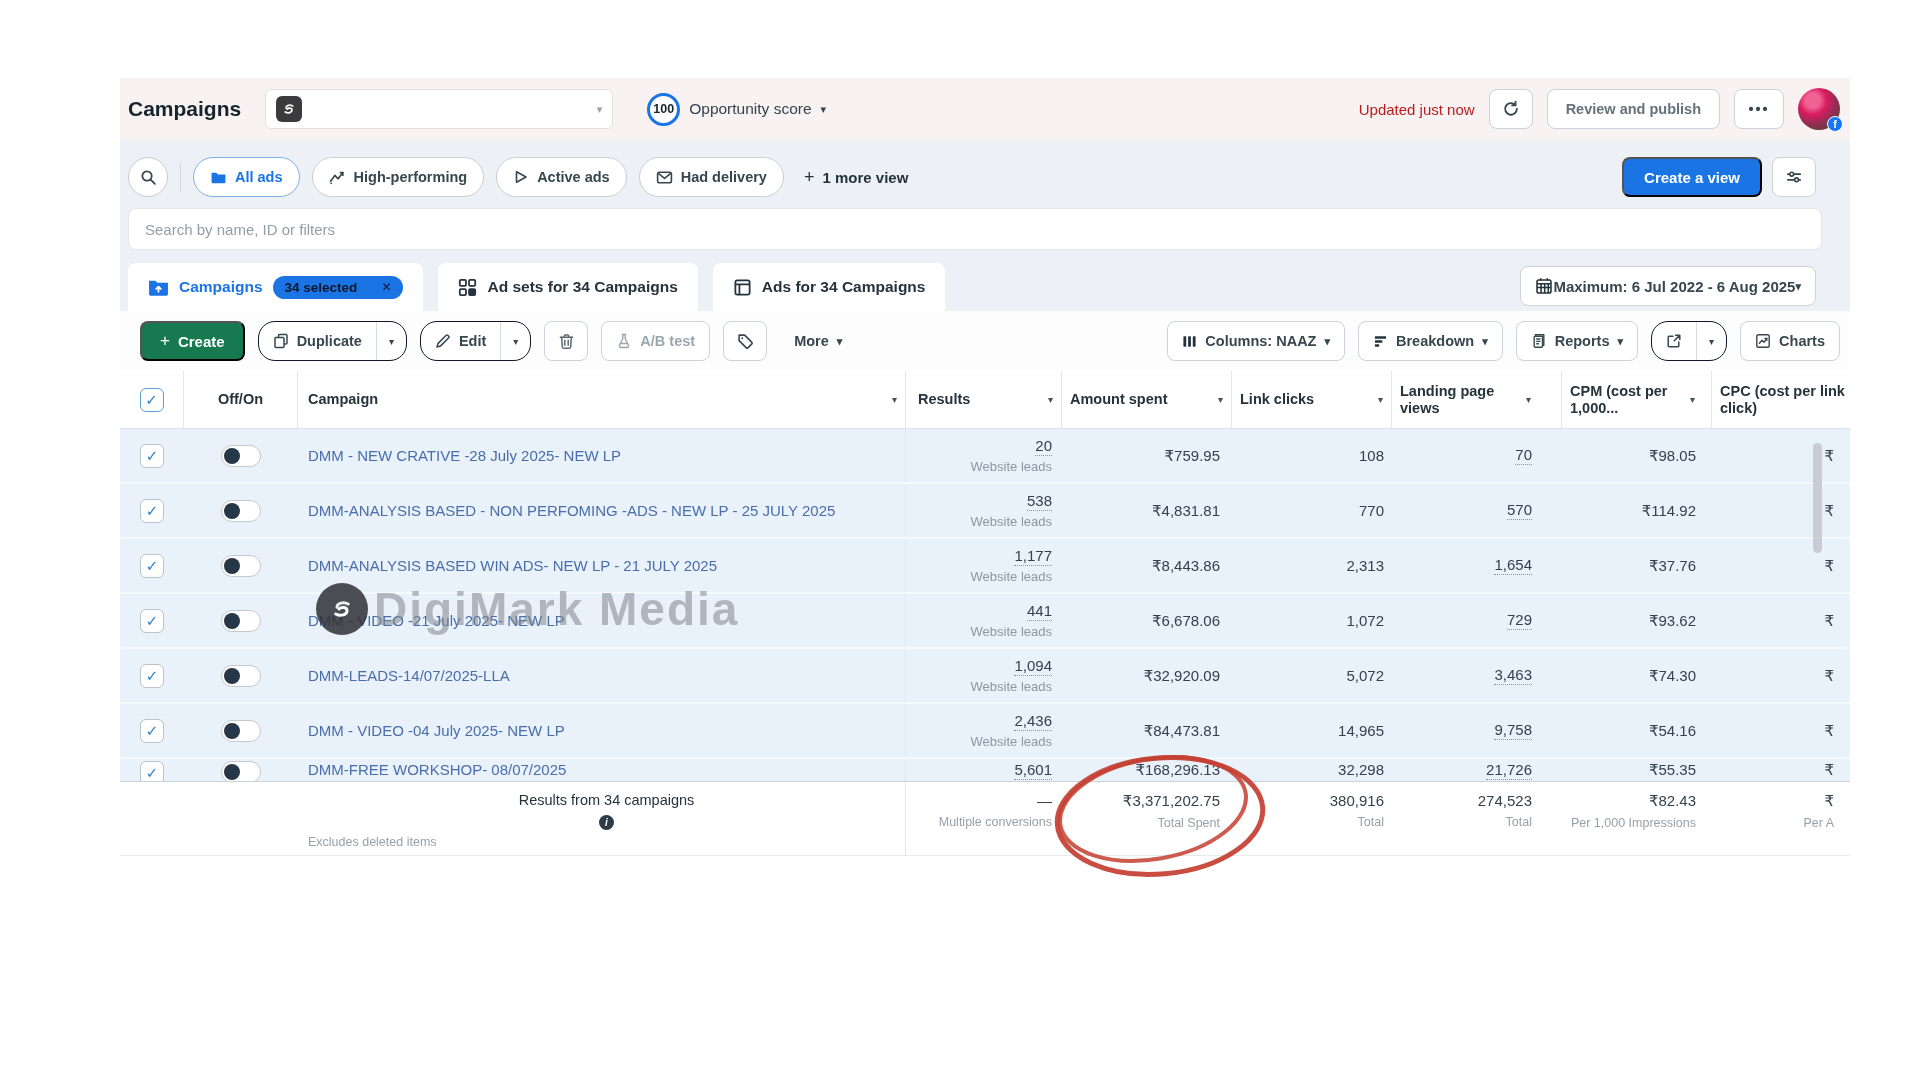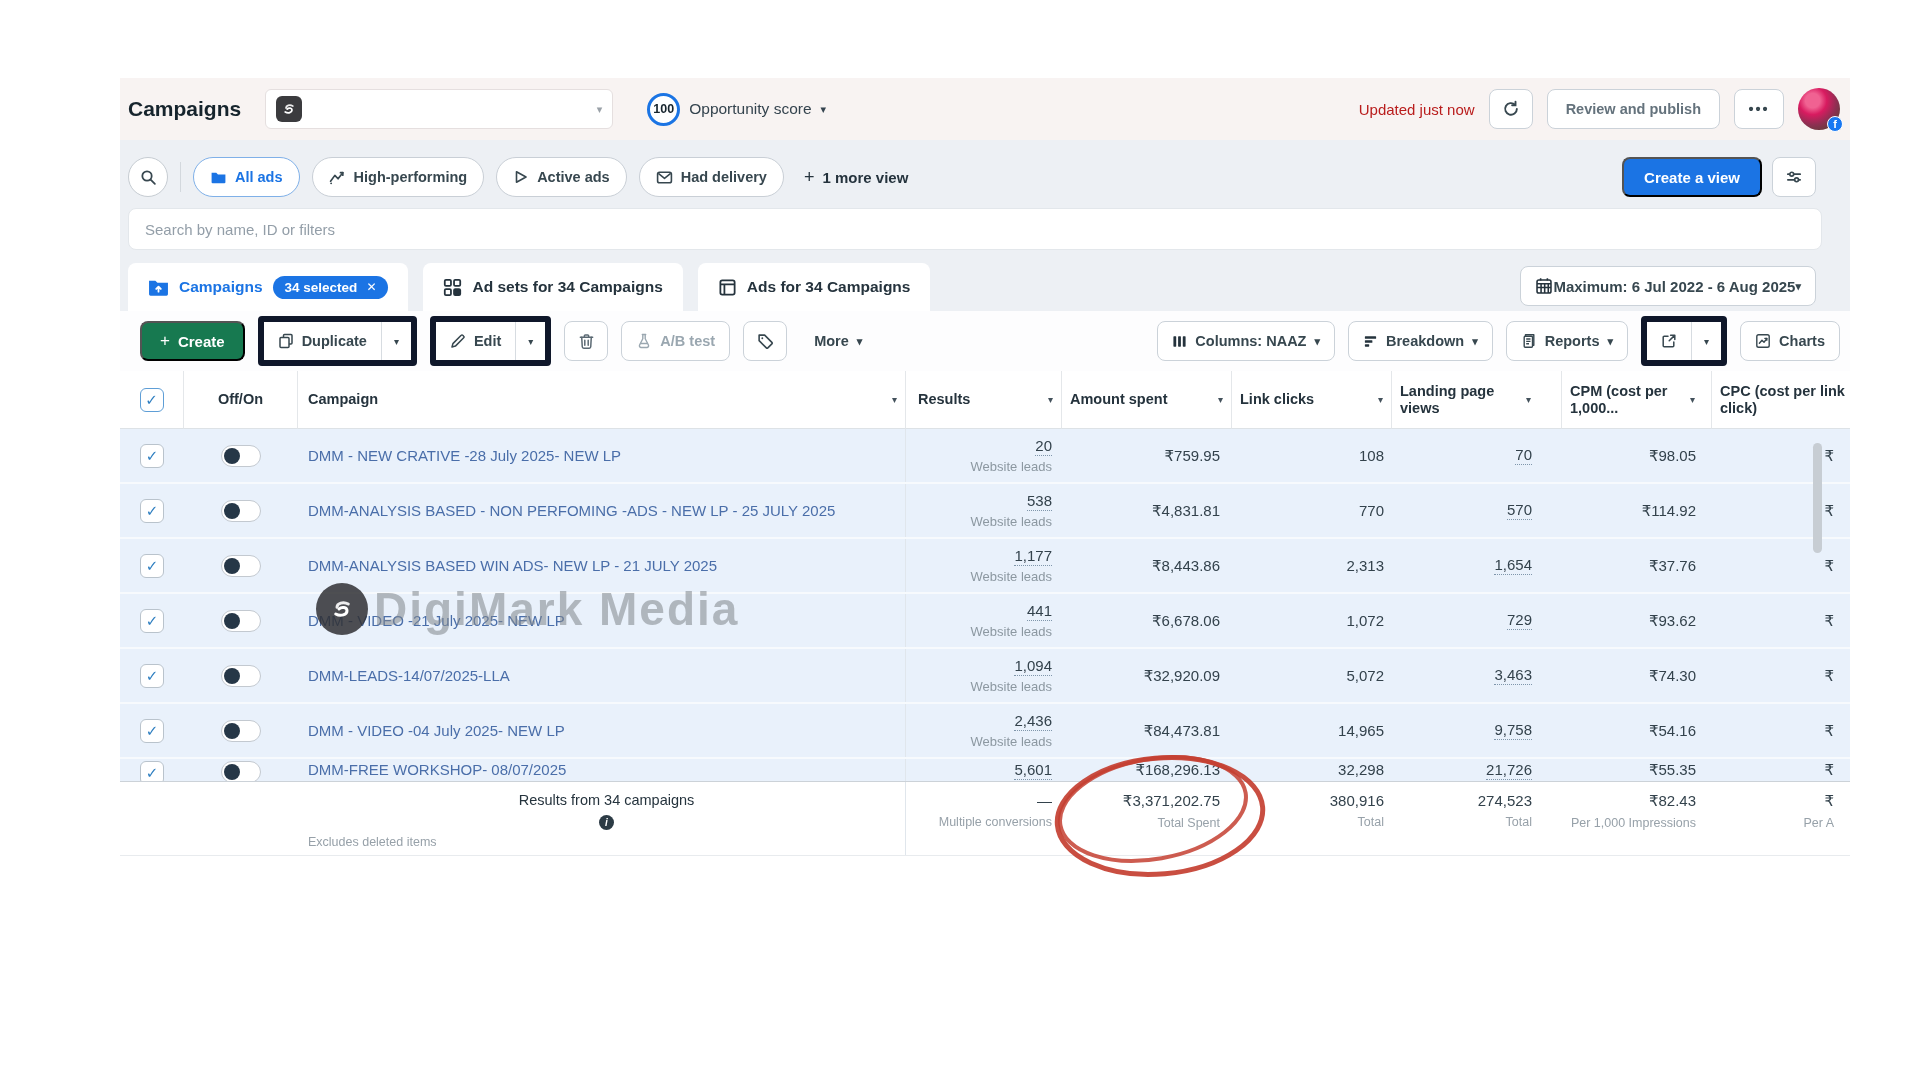--- a/index.html
+++ b/index.html
@@ -47,33 +47,33 @@
   .primary-btn { height:40px; padding:0 20px; border-radius:8px; background:#1b74e4; color:#fff; font-size:15px; font-weight:700;
                  display:flex; align-items:center; justify-content:center; cursor:pointer; }
   .search-row { padding:5px 0 9px 0; }
   .search-input { width:1694px; height:42px; border:1px solid #e3e7eb; border-radius:8px; background:#fff; padding:0 16px;
                   font-size:15px; color:#1c2b33; font-family:inherit; }
   .search-input::placeholder { color:#939ea8; }
   .tabs-row { display:flex; align-items:flex-end; gap:15px; padding-top:4px; }
   .tab { display:flex; align-items:center; gap:10px; height:48px; padding:0 20px; background:#fff; border-radius:8px 8px 0 0;
          font-size:15.5px; font-weight:700; color:#25333d; cursor:pointer; }
   .tab.active { color:#1b74e4; }
-  .sel-badge { display:flex; align-items:center; gap:9px; background:#1b74e4; color:#ffffff; border-radius:14px; padding:4px 12px;
+  .sel-badge { display:flex; align-items:center; gap:24px; background:#1b74e4; color:#0f172a; border-radius:14px; padding:4px 12px;
                font-size:13.5px; font-weight:700; }
   .sel-badge .x { font-size:12px; cursor:pointer; }
   .tabs-right { margin-left:auto; padding-bottom:5px; }
   .date-btn { gap:0; font-size:15px; }
   .date-btn .caret { font-size:11px; }
 
   
   .toolbar { height:60px; background:#fdfdfe; display:flex; align-items:center; gap:13px; padding:0 10px 0 20px; }
   .green-btn { height:40px; padding:0 18px; border-radius:8px; background:#177950; color:#fff; font-size:15px; font-weight:700;
                display:flex; align-items:center; gap:8px; cursor:pointer; }
   .green-btn .plus { font-size:17px; font-weight:400; }
-  .split { display:inline-flex; align-items:stretch; border:6px solid #0f172a; border-radius:4px; background:#fff; overflow:hidden; cursor:pointer; }
+  .split { display:inline-flex; align-items:stretch; border:1px solid #0f172a; border-radius:17px; background:#fff; overflow:hidden; cursor:pointer; }
   .split .seg { display:flex; align-items:center; gap:8px; padding:0 14px; height:38px; font-size:14.5px; font-weight:700; color:#37474f; }
   .split .seg.caret-seg { border-left:1px solid #d7dce1; padding:0 12px; font-size:10px; }
   .btn.disabled { color:#9aa7b0; }
   .btn.disabled svg { color:#9aa7b0; }
   .more-btn { border:none; background:transparent; gap:8px; }
   .toolbar-right { margin-left:auto; display:flex; align-items:center; gap:13px; }
   .caret { font-size:11px; line-height:1; }
 
   
   .table { position:relative; background:#fff; }

